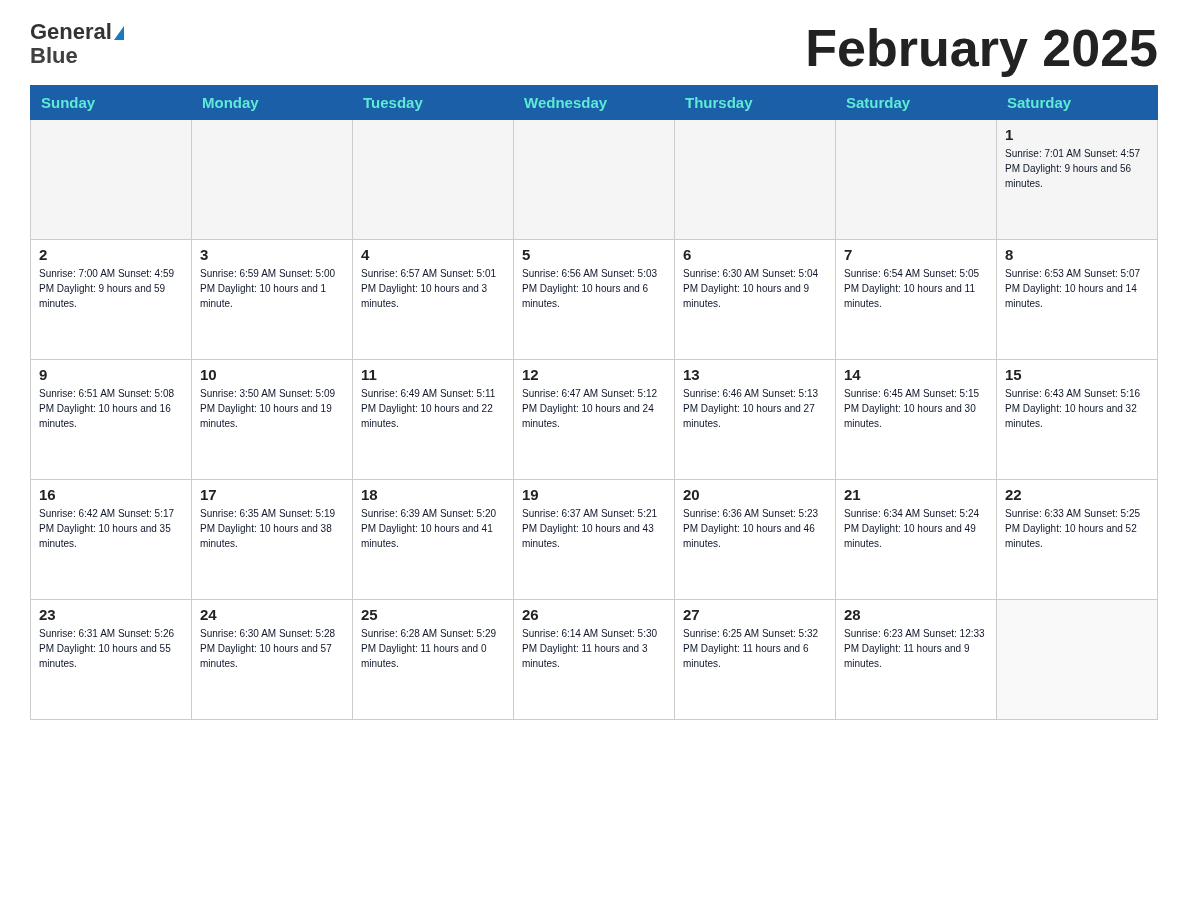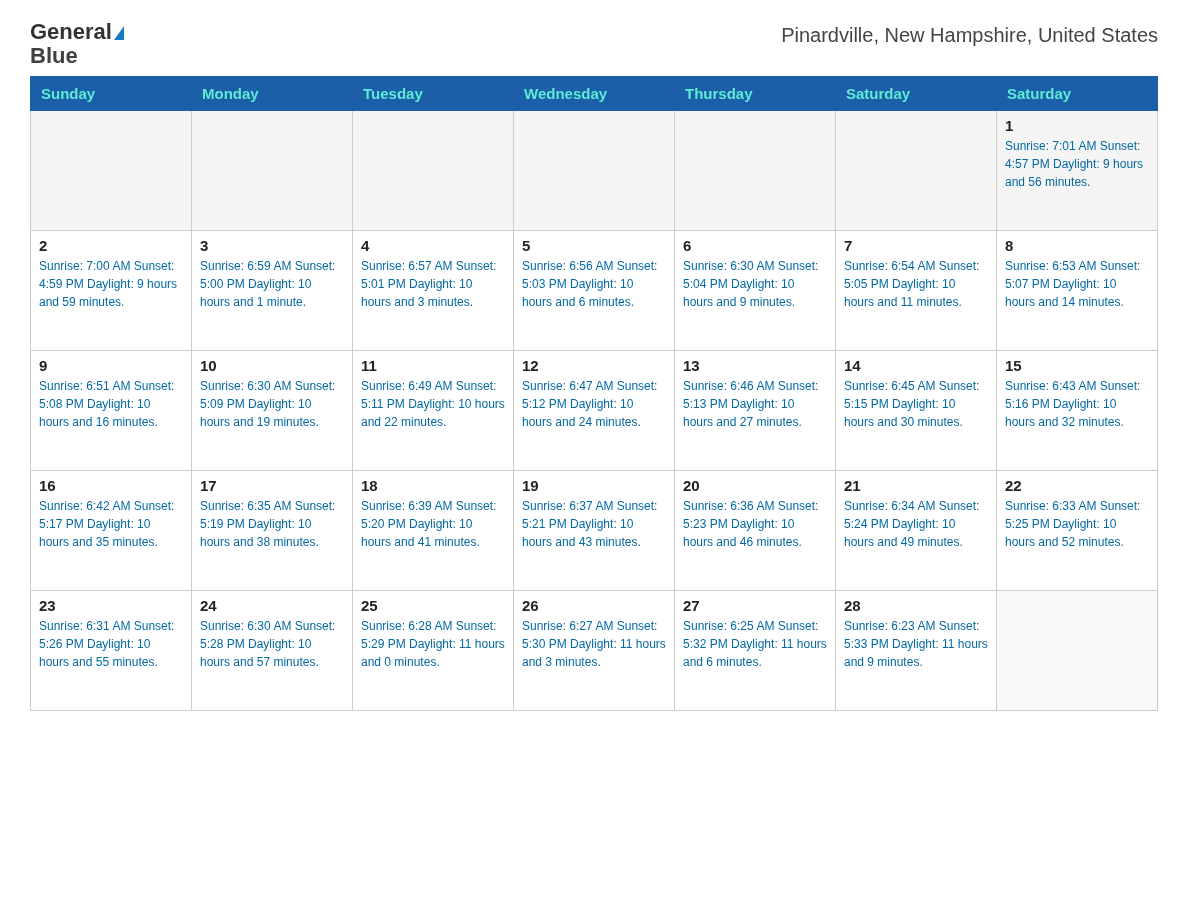--- a/index.html
+++ b/index.html
@@ -75,43 +75,43 @@
       background: #f5f5f5;
     }
     .day-number {
       font-size: 15px;
       font-weight: bold;
       color: #222;
       display: block;
       margin-bottom: 3px;
     }
     .day-info {
-      font-size: 12px;
-      color: #0369a1;
+      font-size: 10px;
+      color: #0f172a;
       line-height: 1.5;
     }
     .empty-cell {
       background: #f9f9f9;
     }
     .calendar tbody tr td {
       height: 120px;
     }
   </style>
 </head>
 <body>
 
 <div class="header">
   <div class="logo">
     <div>
       <span class="logo-general">General</span><span class="logo-triangle"></span>
     </div>
     <div class="logo-blue">Blue</div>
   </div>
   <div class="title-block">
-    <div class="location">Pinardville, New Hampshire, United States</div>
+    <div class="month-title">February 2025</div>
   </div>
 </div>
 
 <table class="calendar">
   <thead>
     <tr>
     <th>Sunday</th>
         <th>Monday</th>
         <th>Tuesday</th>
         <th>Wednesday</th>
@@ -181,21 +181,21 @@
       </tr>
       <tr>
         <td>
           <span class="day-number">9</span>
           <div class="day-info">Sunrise: 6:51 AM
 Sunset: 5:08 PM
 Daylight: 10 hours and 16 minutes.</div>
         </td>
         <td>
           <span class="day-number">10</span>
-          <div class="day-info">Sunrise: 6:30 AM
+          <div class="day-info">Sunrise: 3:50 AM
 Sunset: 5:09 PM
 Daylight: 10 hours and 19 minutes.</div>
         </td>
         <td>
           <span class="day-number">11</span>
           <div class="day-info">Sunrise: 6:49 AM
 Sunset: 5:11 PM
 Daylight: 10 hours and 22 minutes.</div>
         </td>
         <td>
@@ -281,32 +281,32 @@
 Daylight: 10 hours and 57 minutes.</div>
         </td>
         <td>
           <span class="day-number">25</span>
           <div class="day-info">Sunrise: 6:28 AM
 Sunset: 5:29 PM
 Daylight: 11 hours and 0 minutes.</div>
         </td>
         <td>
           <span class="day-number">26</span>
-          <div class="day-info">Sunrise: 6:27 AM
+          <div class="day-info">Sunrise: 6:14 AM
 Sunset: 5:30 PM
 Daylight: 11 hours and 3 minutes.</div>
         </td>
         <td>
           <span class="day-number">27</span>
           <div class="day-info">Sunrise: 6:25 AM
 Sunset: 5:32 PM
 Daylight: 11 hours and 6 minutes.</div>
         </td>
         <td>
           <span class="day-number">28</span>
           <div class="day-info">Sunrise: 6:23 AM
-Sunset: 5:33 PM
+Sunset: 12:33 PM
 Daylight: 11 hours and 9 minutes.</div>
         </td>
         <td class="empty-cell"></td>
       </tr>
     </tbody>
 </table>
 
 </body></html>

